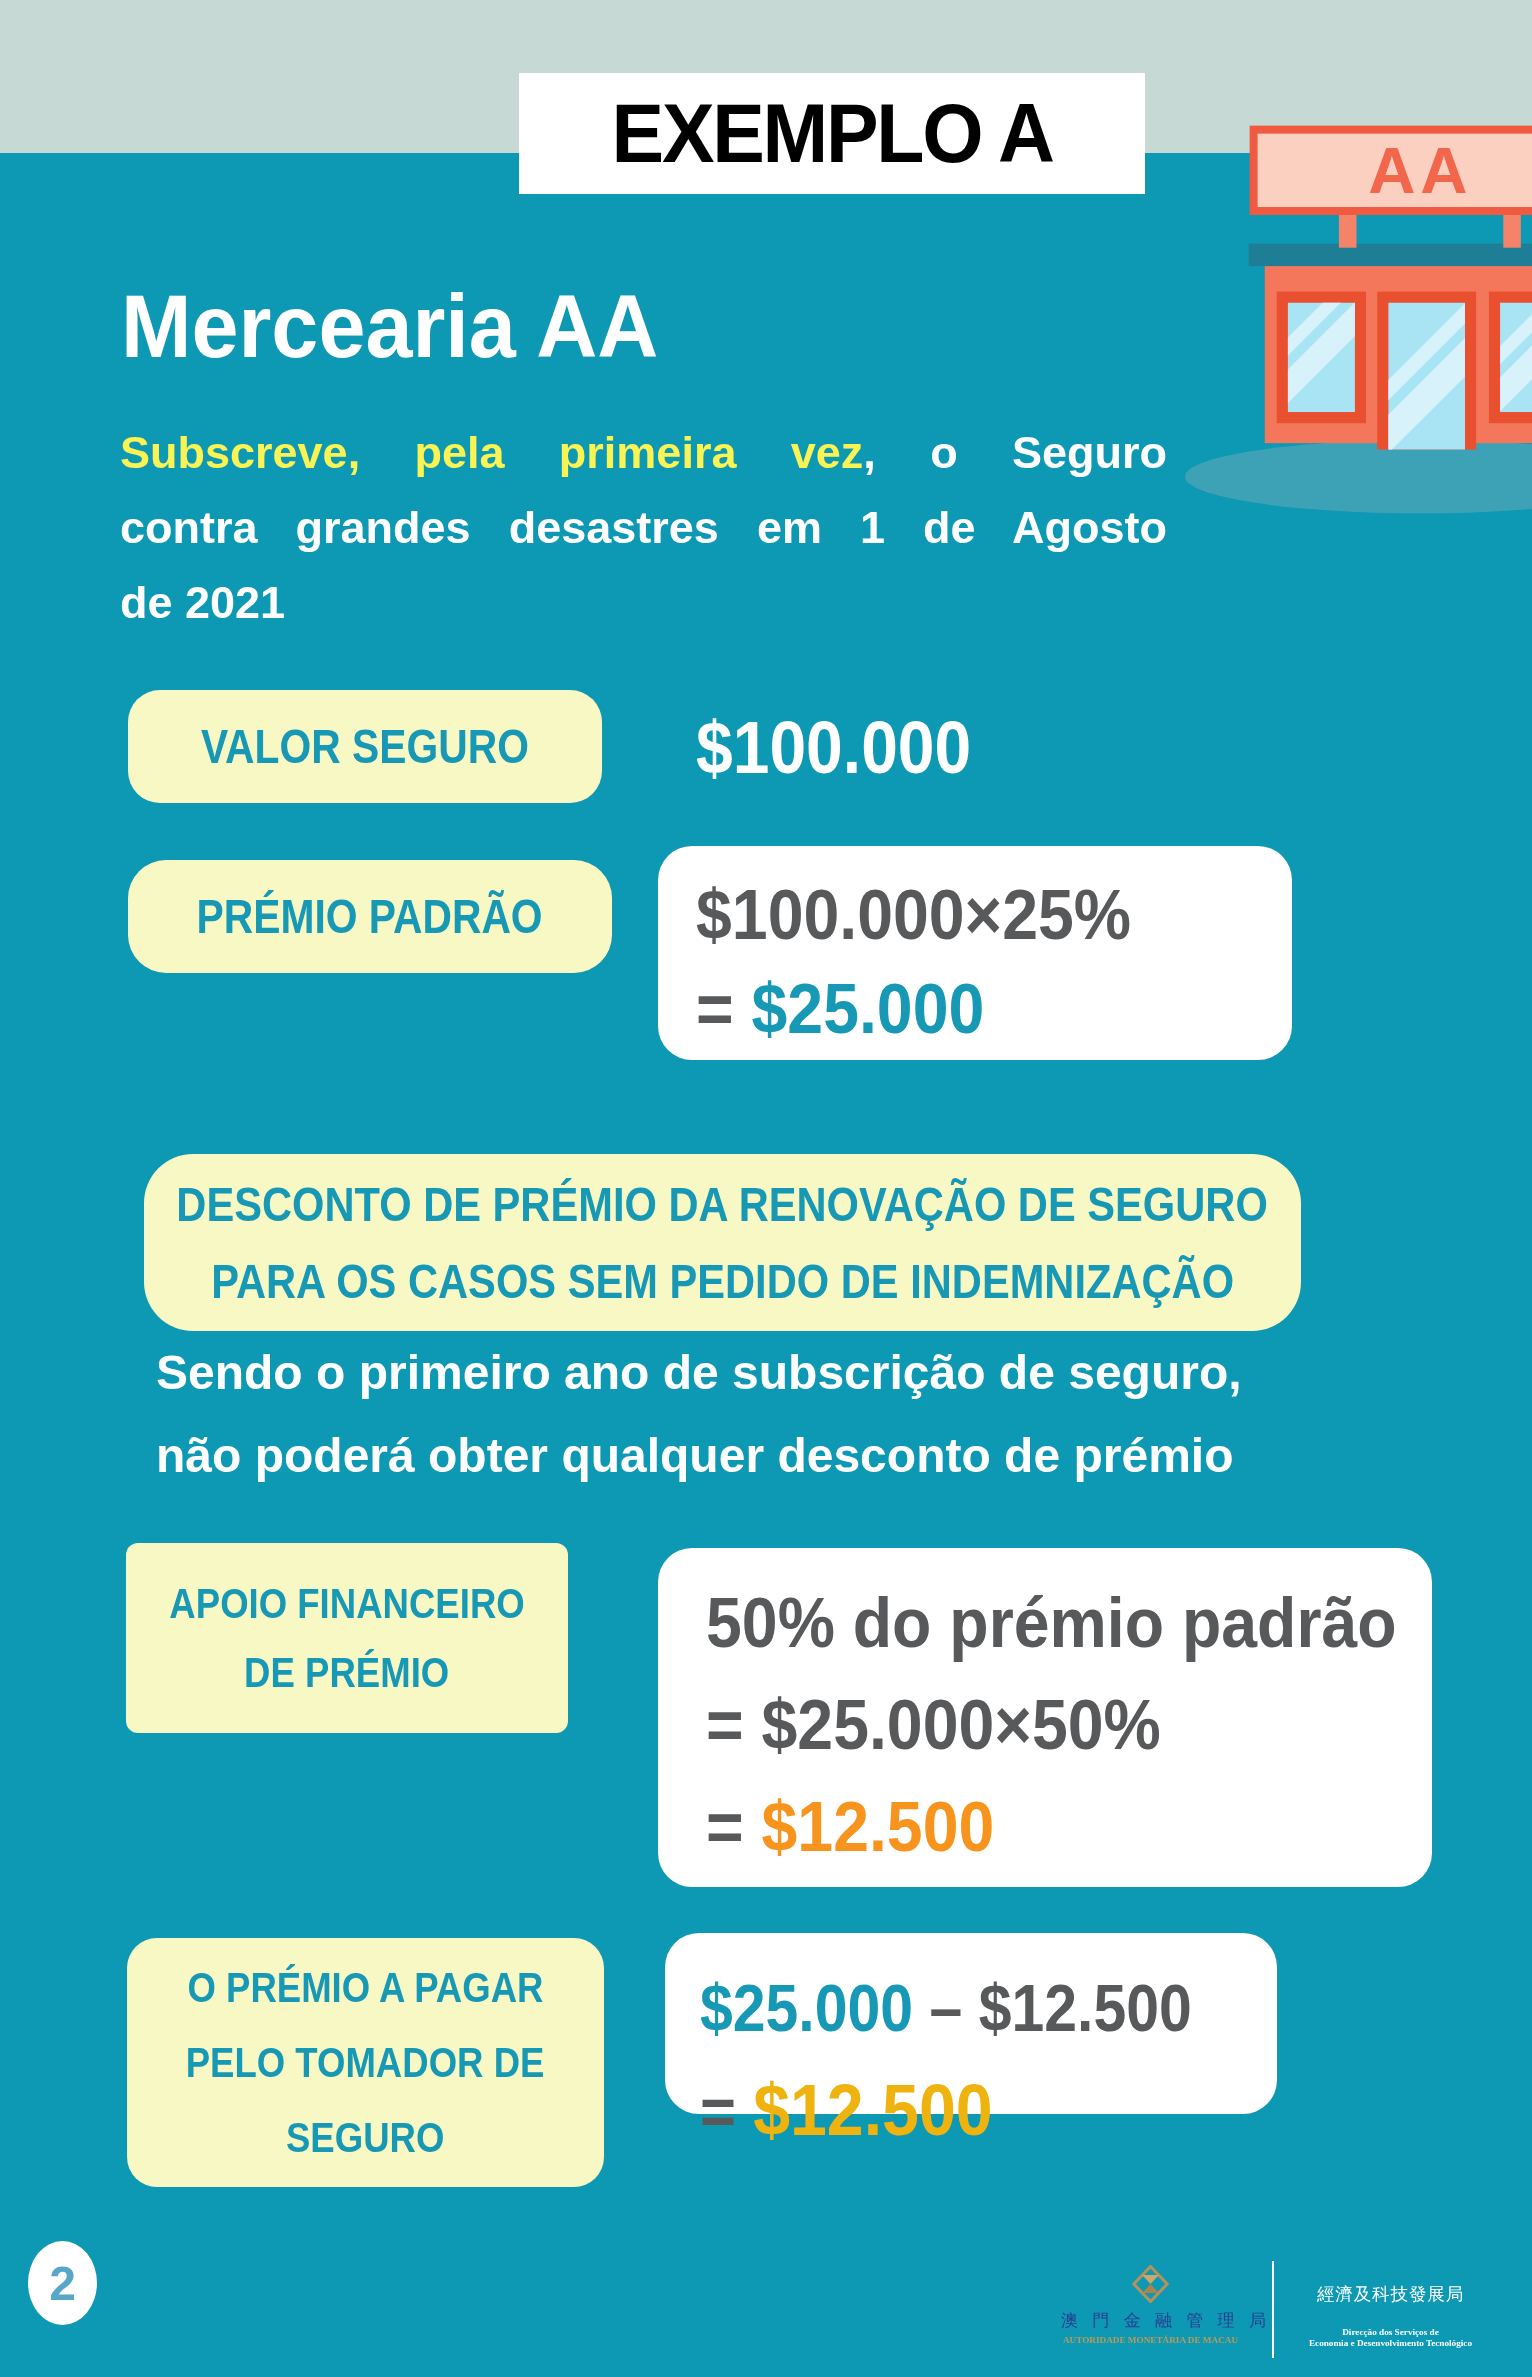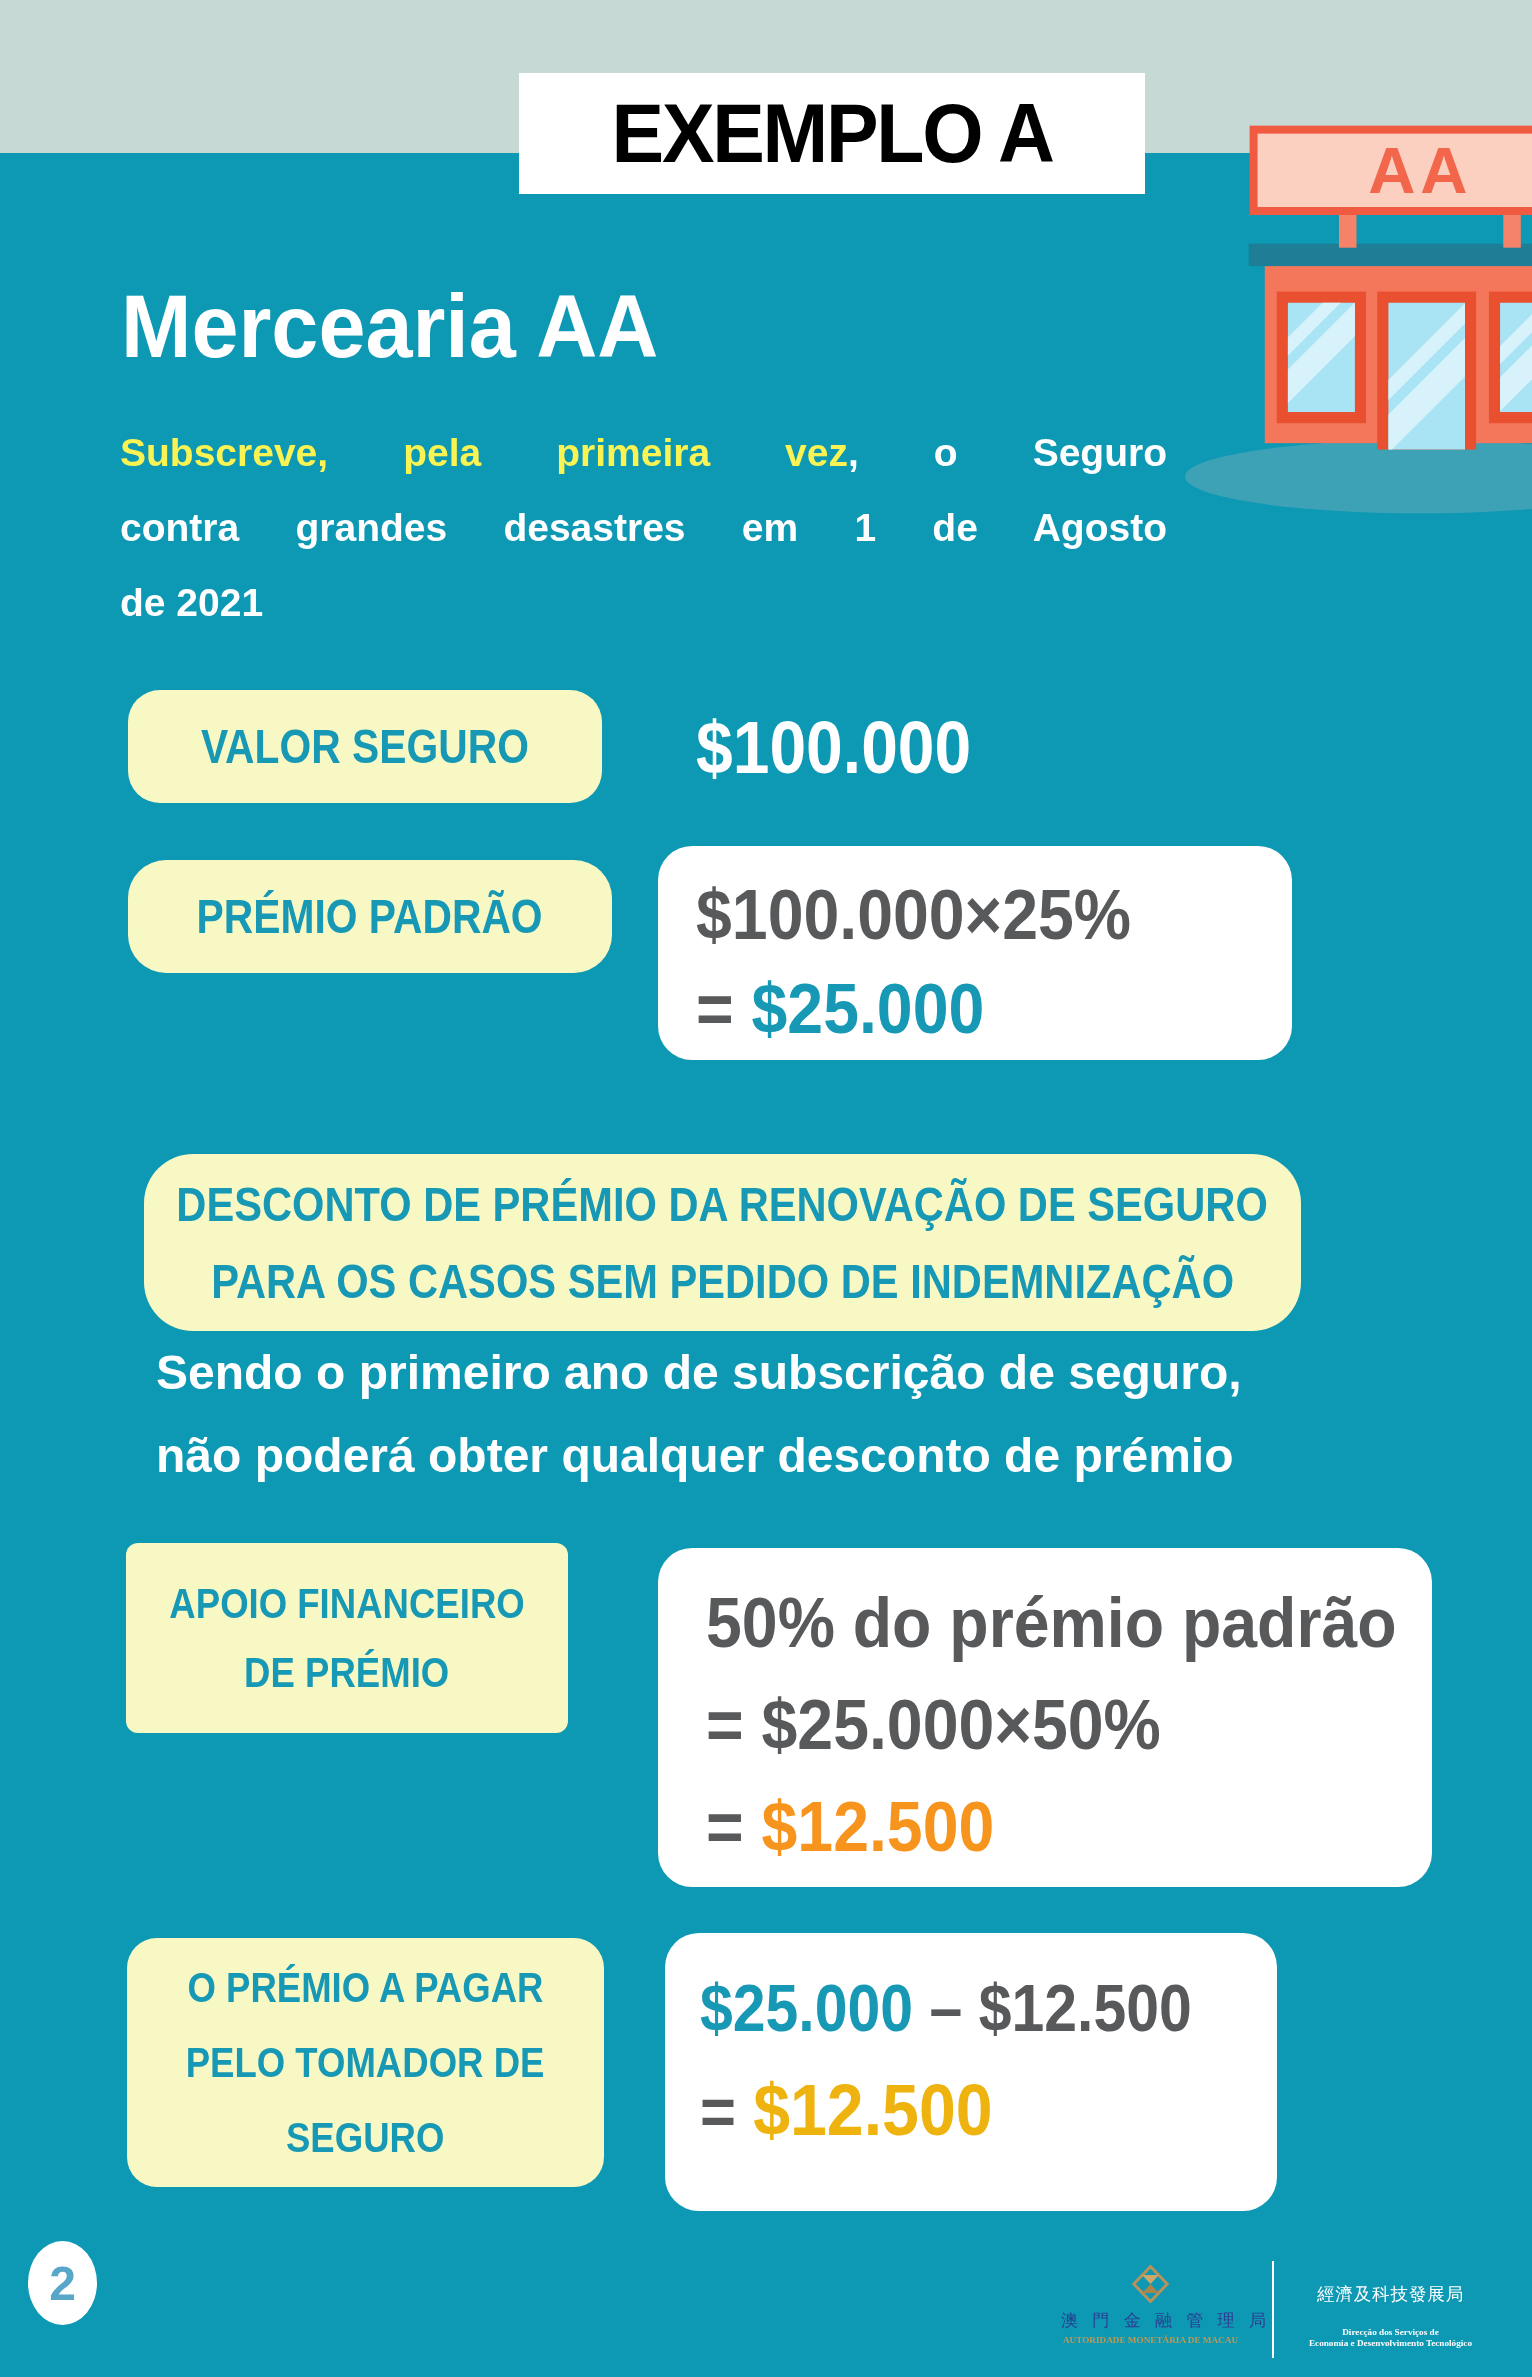--- a/index.html
+++ b/index.html
@@ -11,21 +11,21 @@
   
   .top-band{left:0;top:0;width:1532px;height:153px;background:#C7D9D5;}
   
   .title-box{left:519px;top:73px;width:626px;height:121px;background:#ffffff;
     display:flex;align-items:center;justify-content:center;}
   .title-text{font-size:83px;font-weight:bold;color:#000;letter-spacing:-2.4px;
     transform:scaleX(.95);white-space:nowrap;}
   
   .heading{left:121px;top:275px;font-size:89px;font-weight:bold;color:#fff;
     transform:scaleX(.95);transform-origin:left center;white-space:nowrap;}
-  .subtitle{left:120px;top:415px;width:1047px;font-size:39px;font-weight:bold;
+  .subtitle{left:120px;top:415px;width:1047px;font-size:45px;font-weight:bold;
     color:#fff;line-height:75px;}
   .subtitle .jline{text-align:justify;text-align-last:justify;}
   .subtitle .lline{text-align-last:left;}
   .hl{color:#F9F353;}
   
   .pill{background:#F8F8C5;display:flex;flex-direction:column;
     align-items:center;justify-content:center;}
   .pill .pl{color:#1798B4;font-weight:bold;white-space:nowrap;
     transform:scaleX(.85);line-height:1;}
   .pill-1{left:128px;top:690px;width:474px;height:113px;border-radius:32px;}
@@ -33,21 +33,21 @@
   .pill-2{left:128px;top:860px;width:484px;height:113px;border-radius:38px;}
   .pill-2 .pl{font-size:48px;}
   .pill-3{left:126px;top:1543px;width:442px;height:190px;border-radius:12px;}
   .pill-3 .pl{font-size:43px;line-height:69px;}
   .pill-4{left:127px;top:1938px;width:477px;height:249px;border-radius:30px;}
   .pill-4 .pl{font-size:43px;line-height:75px;}
   
   .card{background:#ffffff;border-radius:34px;box-sizing:border-box;}
   .card-1{left:658px;top:846px;width:634px;height:214px;padding:22.3px 0 0 38px;}
   .card-2{left:658px;top:1548px;width:774px;height:339px;padding:24px 0 0 48px;}
-  .card-3{left:665px;top:1933px;width:612px;height:278px;padding:24px 0 9px 35px;}
+  .card-3{left:665px;top:1933px;width:612px;height:181px;padding:24px 0 9px 35px;}
   .cline{font-weight:bold;color:#58595B;white-space:nowrap;
     transform:scaleX(.92);transform-origin:left center;}
   .card-1 .cline{font-size:70px;line-height:94px;}
   .card-2 .cline{font-size:70px;line-height:102px;}
   .card-3 .cline{font-size:67px;line-height:102px;}
   .teal{color:#1798B4;}
   .orange{color:#F7941E;}
   .gold{color:#EFB310;}
   .gray{color:#58595B;}
   

